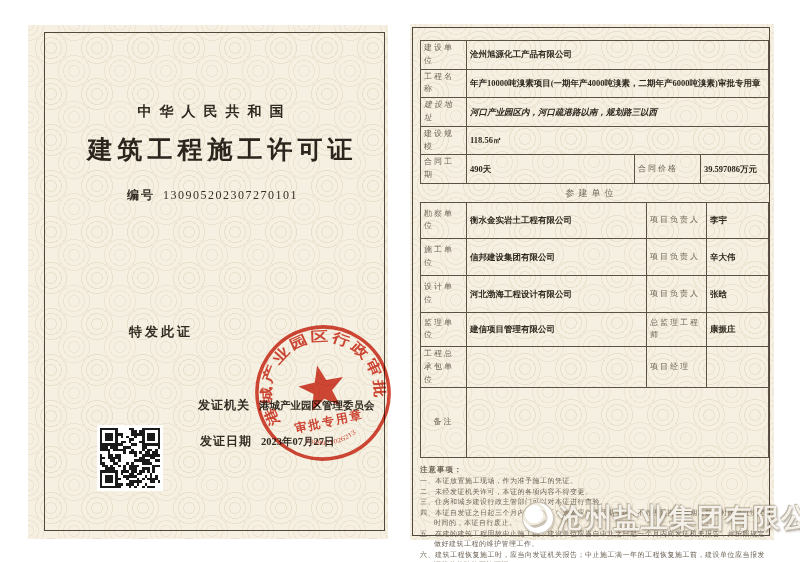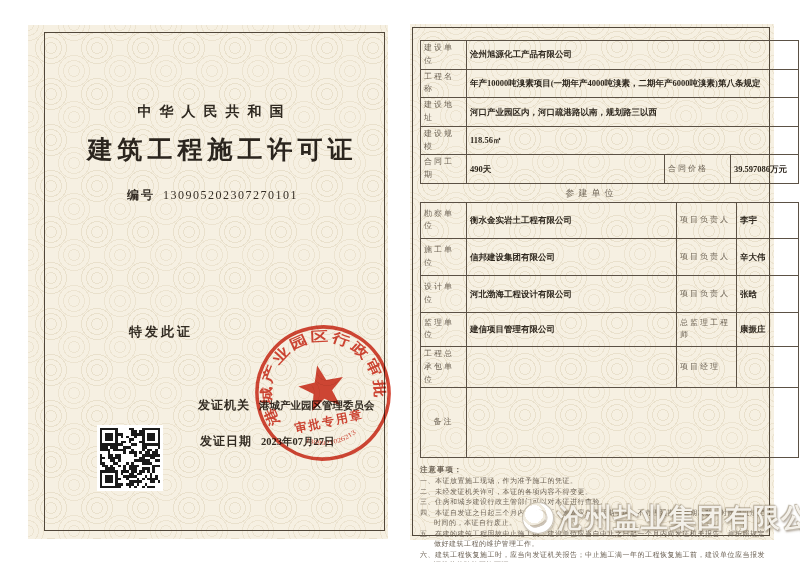--- a/index.html
+++ b/index.html
@@ -43,25 +43,25 @@
   .field-label{font-size:12px;font-weight:bold;letter-spacing:1px;}
   .field-value{font-size:10.5px;font-weight:bold;margin-left:5px;}
 
   .qr{position:absolute;left:52px;top:392px;width:66px;height:66px;}
 
   .seal{position:absolute;left:208px;top:290px;width:140px;height:140px;
     opacity:.88;mix-blend-mode:multiply;transform:rotate(-12deg);}
 
   
   .rp-content{position:absolute;left:10px;top:16px;right:10px;}
-  table.grid{border-collapse:collapse;width:379px;table-layout:fixed;}
+  table.grid{border-collapse:collapse;width:349px;table-layout:fixed;}
   table.grid td{border:1px solid #5b5145;padding:1px 3px;vertical-align:middle;overflow:hidden;}
   td.lbl{color:#6e6456;font-size:8px;letter-spacing:2px;line-height:1.6;}
   td.val{color:#2e271e;font-size:8.5px;font-weight:bold;line-height:1.25;}
-  tr.h20{height:20px;} tr.h25{height:25px;} tr.h23{height:23px;} tr.h22{height:22px;}
+  tr.h20{height:20px;} tr.h25{height:25px;} tr.h23{height:23px;font-style:italic;} tr.h22{height:22px;}
   tr.h36{height:36px;} tr.h37{height:37px;} tr.h34{height:34px;} tr.h39{height:39px;} tr.h70{height:70px;}
   .section-title{width:343px;text-align:center;font-size:9px;letter-spacing:4px;
     color:#6e6456;padding:3px 0 2px 0;}
   .notes{width:347px;margin-top:7px;color:#6d6356;}
   .notes-title{font-size:7.5px;font-weight:bold;margin-bottom:1px;letter-spacing:1px;}
   .note{font-size:7px;line-height:1.5;padding-left:14px;text-indent:-14px;letter-spacing:.5px;}
 
   
   .watermark{position:absolute;left:522px;top:500px;display:flex;align-items:center;gap:3px;z-index:30;}
   .wm-logo{width:32px;height:32px;border-radius:50%;
@@ -324,21 +324,21 @@
             <col style="width:66px">
             <col style="width:68px">
           </colgroup>
         <tbody>
             <tr class="h20">
           <td class="lbl">建设单位</td>
           <td class="val" colspan="3">沧州旭源化工产品有限公司</td>
         </tr>
         <tr class="h25">
           <td class="lbl">工程名称</td>
-          <td class="val" colspan="3">年产10000吨溴素项目(一期年产4000吨溴素，二期年产6000吨溴素)第八条规定</td>
+          <td class="val" colspan="3">年产10000吨溴素项目(一期年产4000吨溴素，二期年产6000吨溴素)审批专用章</td>
         </tr>
         <tr class="h23">
           <td class="lbl">建设地址</td>
           <td class="val" colspan="3">河口产业园区内，河口疏港路以南，规划路三以西</td>
         </tr>
         <tr class="h22">
           <td class="lbl">建设规模</td>
           <td class="val" colspan="3">118.56㎡</td>
         </tr>
         <tr class="h20">

